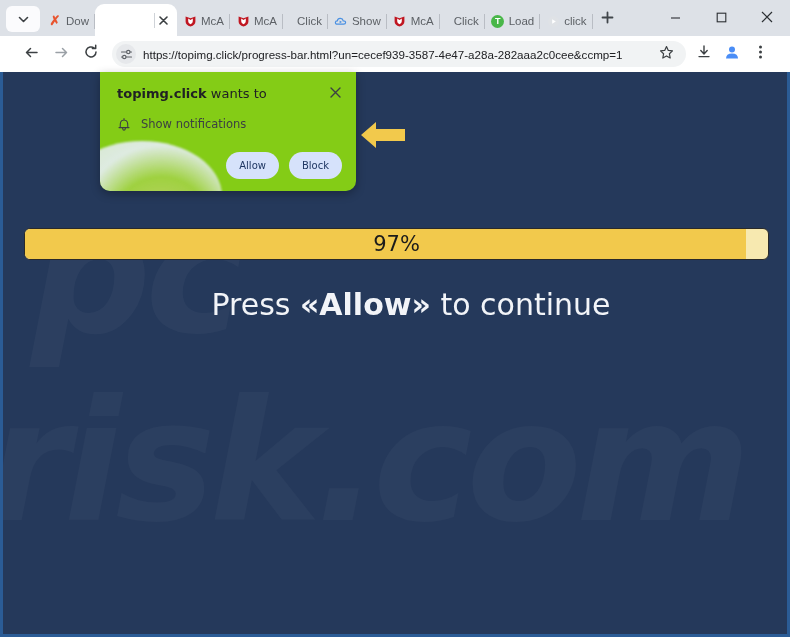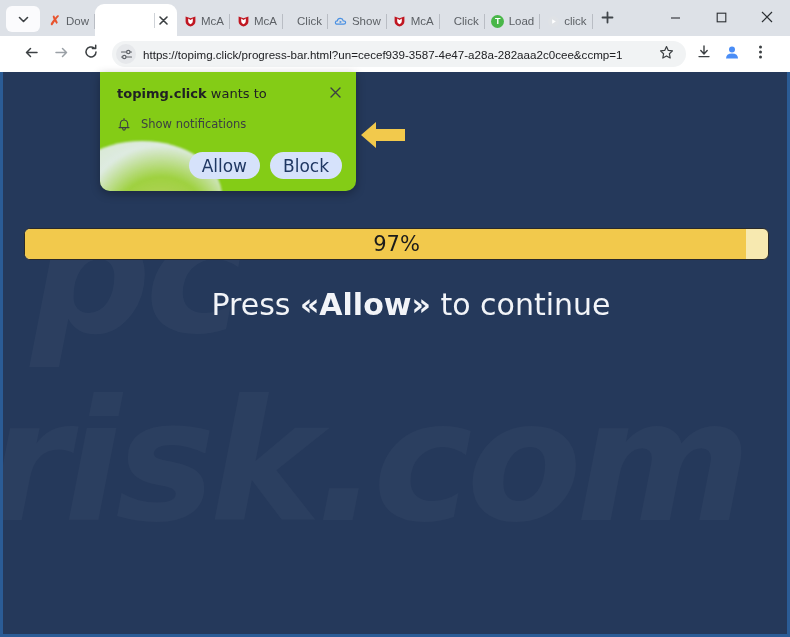--- a/index.html
+++ b/index.html
@@ -323,21 +323,21 @@
     gap: 10px;
   }
   .pbtn {
     min-width: 50px;
     height: 27px;
     padding: 0 13px;
     border: none;
     border-radius: 14px;
     background: #d6e2fb;
     color: #1f3763;
-    font-size: 17px;
+    font-size: 10px;
     font-family: "DejaVu Sans", sans-serif;
     cursor: pointer;
     display: flex; align-items: center; justify-content: center;
   }
 </style>
 </head>
 <body>
 
 <div id="window">
 

